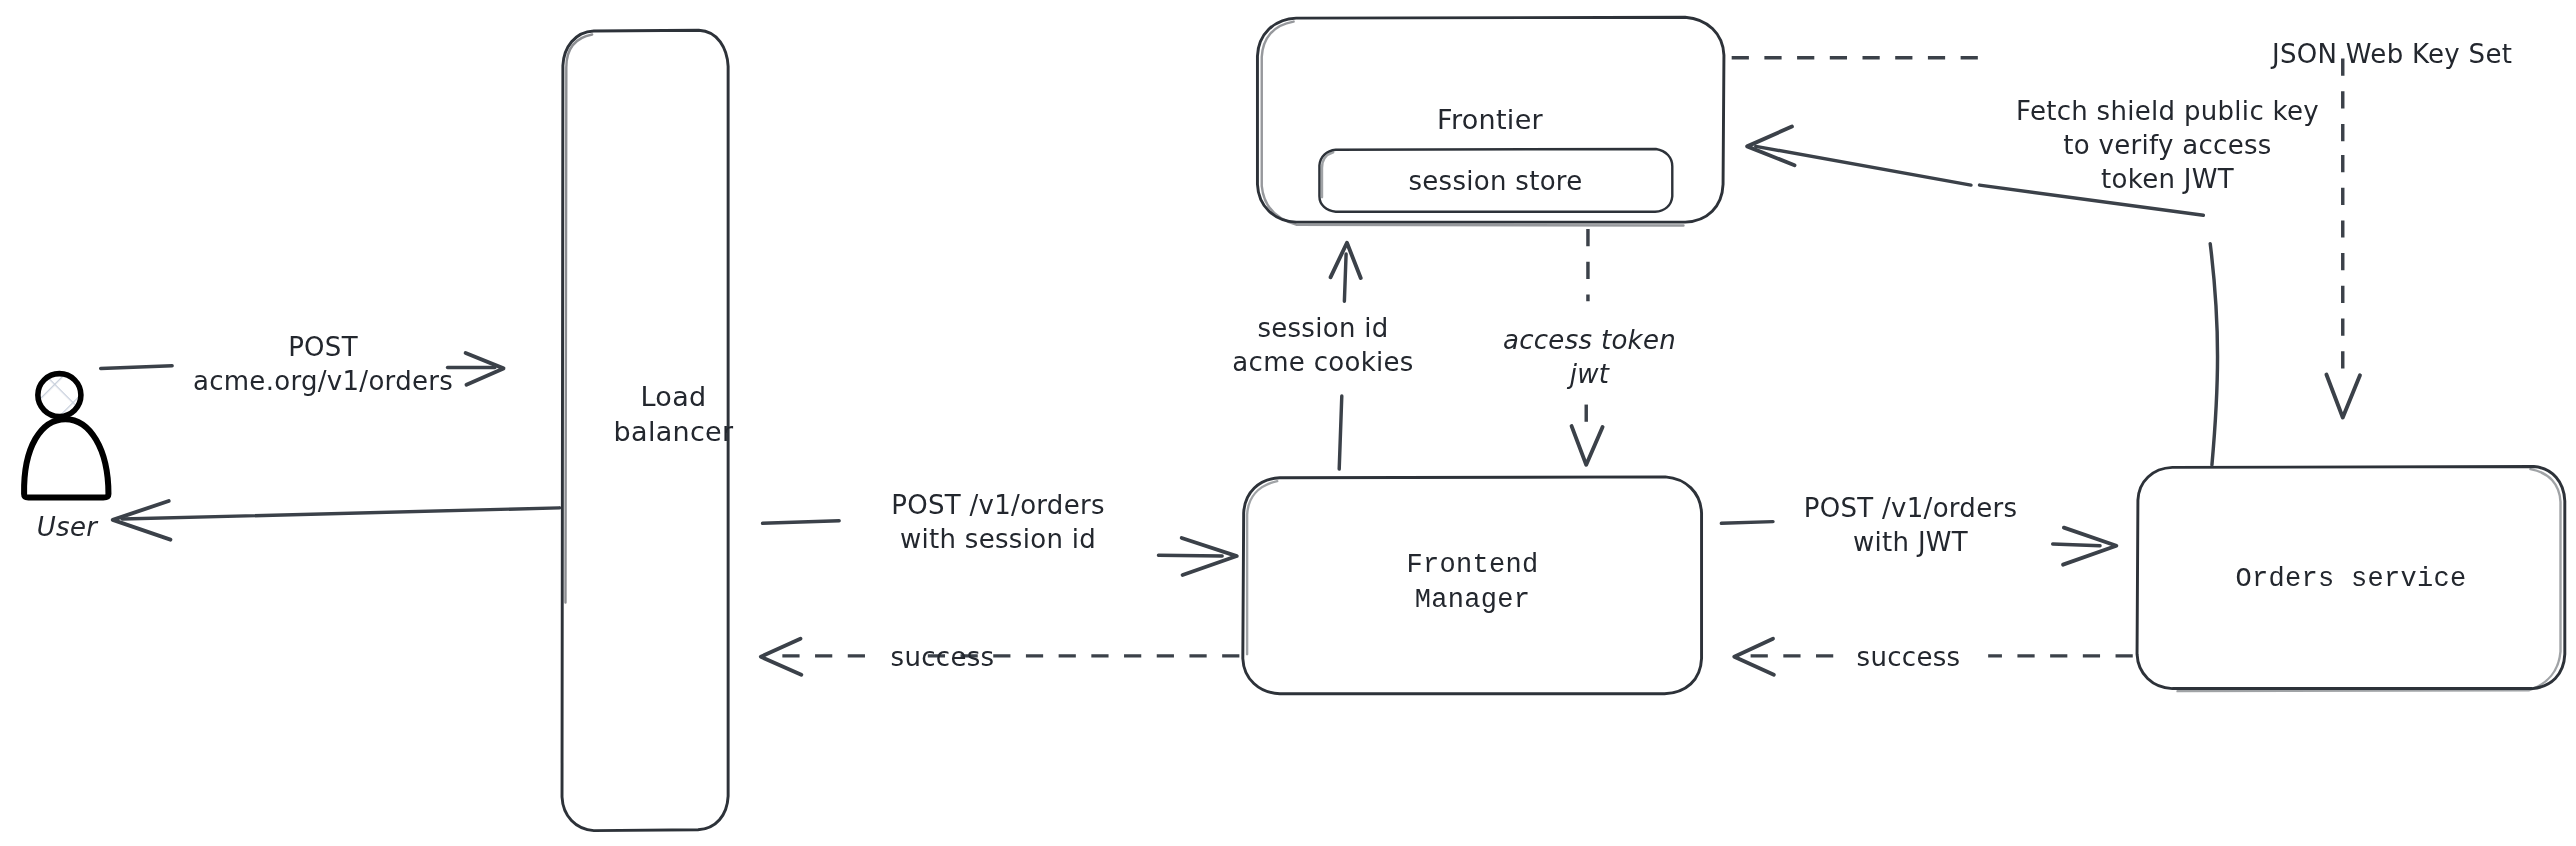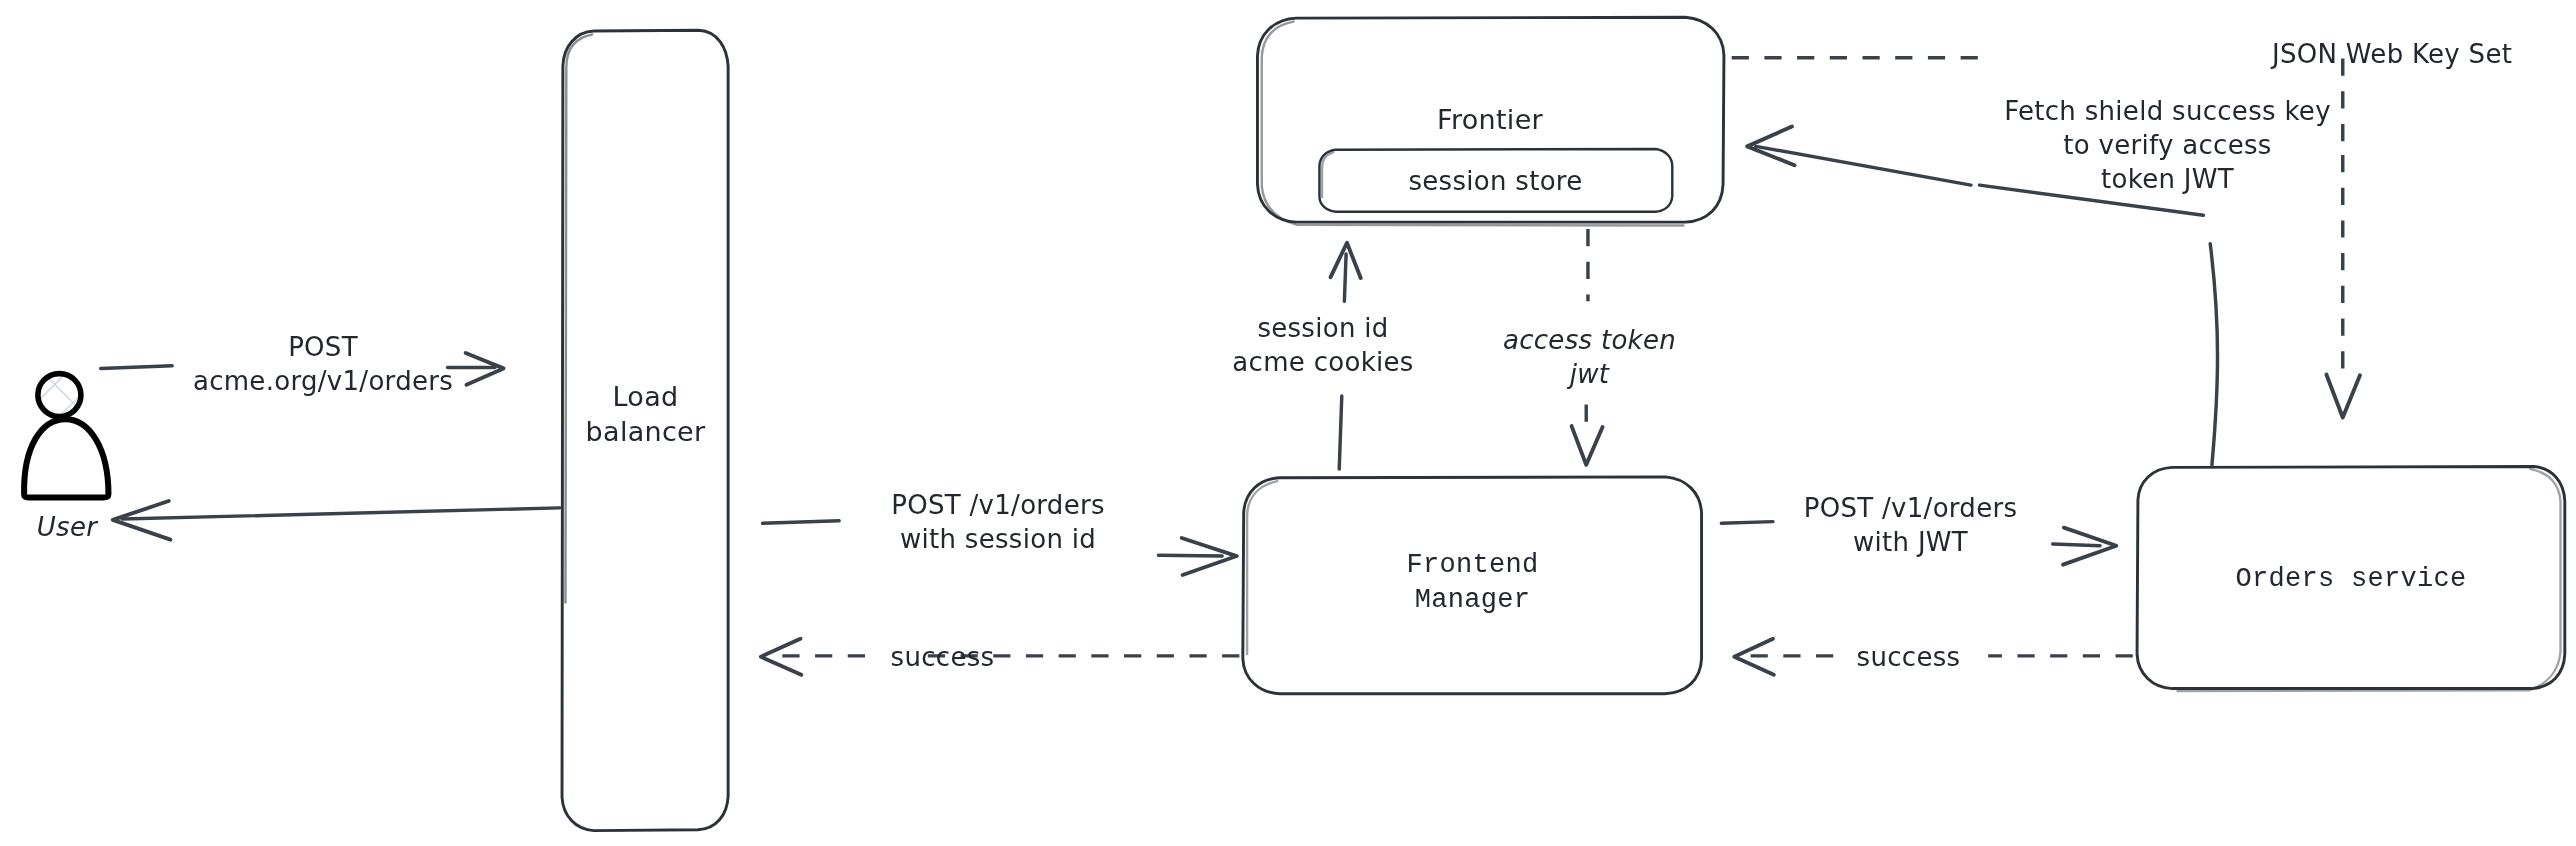--- a/index.html
+++ b/index.html
@@ -188,21 +188,21 @@
     </g>
 
     <g>
       <path class="conn-dash" d="M2012 67 L2300 67"></path>
       <path class="conn-dash" d="M2722 68 L2722 180"></path>
       <path class="conn-dash" d="M2722 180 L2722 445"></path>
       <path class="arrowhead" d="M2703 435 L2722 485 L2742 436"></path>
     </g>
   </svg>
 
-  <div class="dlabel node-label" style="left:562px; top:379px; width:167px;"><span>Load</span><br><span>balancer</span></div>
+  <div class="dlabel node-label" style="left:562px; top:379px; width:167px;padding-left:28px;"><span>Load</span><br><span>balancer</span></div>
 
   <div class="dlabel node-label" style="left:1257px; top:102px; width:466px;">Frontier</div>
 
   <div class="dlabel store-label" style="left:1319px; top:165px; width:353px;">session store</div>
 
   <div class="dlabel node-label" style="left:1243px; top:548px; width:459px;font-family:Liberation Mono, monospace;"><span>Frontend</span><br><span>Manager</span></div>
 
   <div class="dlabel node-label" style="left:2137px; top:562px; width:428px;font-family:Liberation Mono, monospace;">Orders service</div>
 
   <div class="dlabel actor-label" style="left:4px; top:511px; width:126px;font-style:italic;">User</div>
@@ -214,18 +214,18 @@
   <div class="dlabel edge-label" style="left:865px; top:641px; width:155px;">success</div>
 
   <div class="dlabel edge-label" style="left:1209px; top:312px; width:228px;"><span>session id</span><br><span>acme cookies</span></div>
 
   <div class="dlabel edge-label" style="left:1474px; top:324px; width:231px;font-style:italic;"><span>access token</span><br><span>jwt</span></div>
 
   <div class="dlabel edge-label" style="left:1760px; top:492px; width:301px;"><span>POST /v1/orders</span><br><span>with JWT</span></div>
 
   <div class="dlabel edge-label" style="left:1829px; top:641px; width:159px;">success</div>
 
-  <div class="dlabel edge-label" style="left:1965px; top:95px; width:405px;"><span>Fetch shield success key</span><br><span>to verify access</span><br><span>token JWT</span></div>
+  <div class="dlabel edge-label" style="left:1965px; top:95px; width:405px;"><span>Fetch shield public key</span><br><span>to verify access</span><br><span>token JWT</span></div>
 
   <div class="dlabel edge-label" style="left:2236px; top:38px; width:340px; text-align:left;margin-left:36px;">JSON Web Key Set</div>
 
 </div>
 
 
 </body></html>

